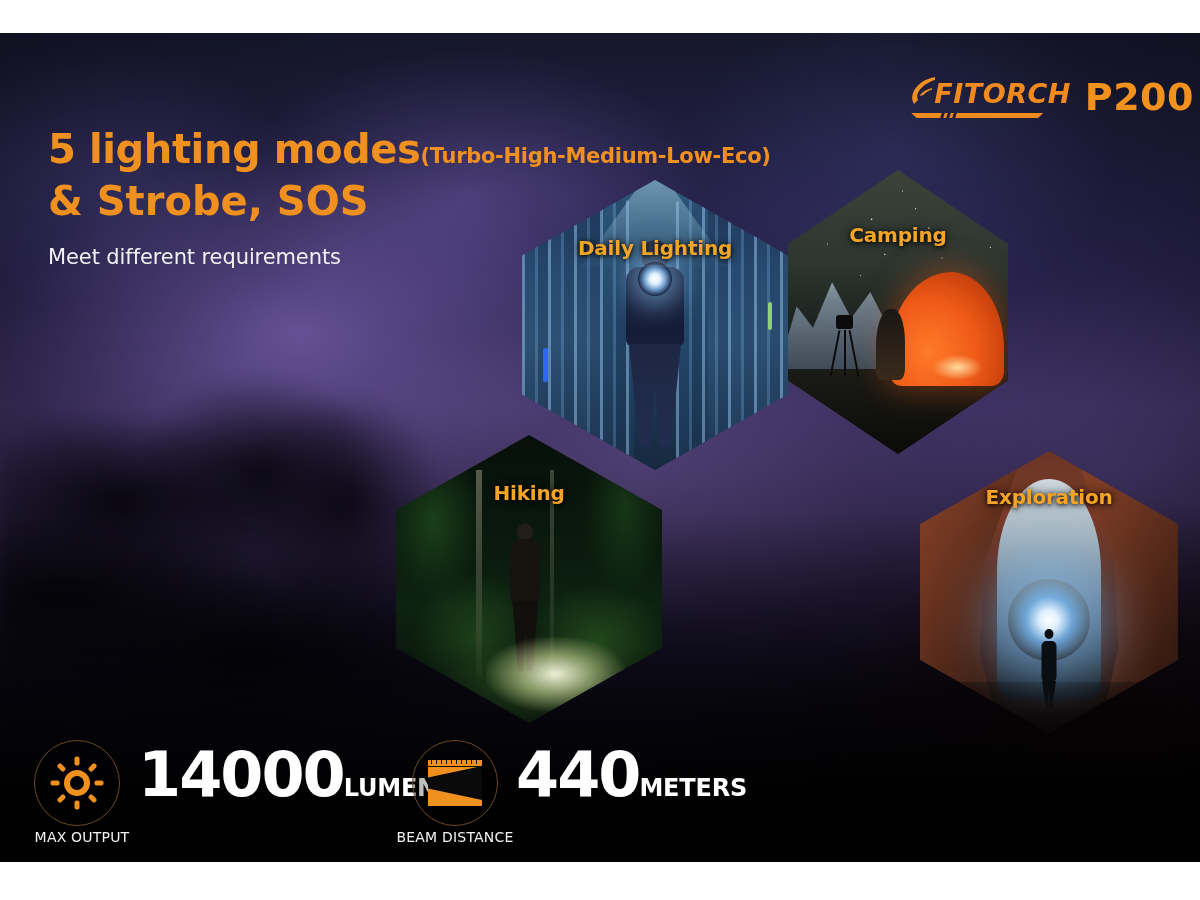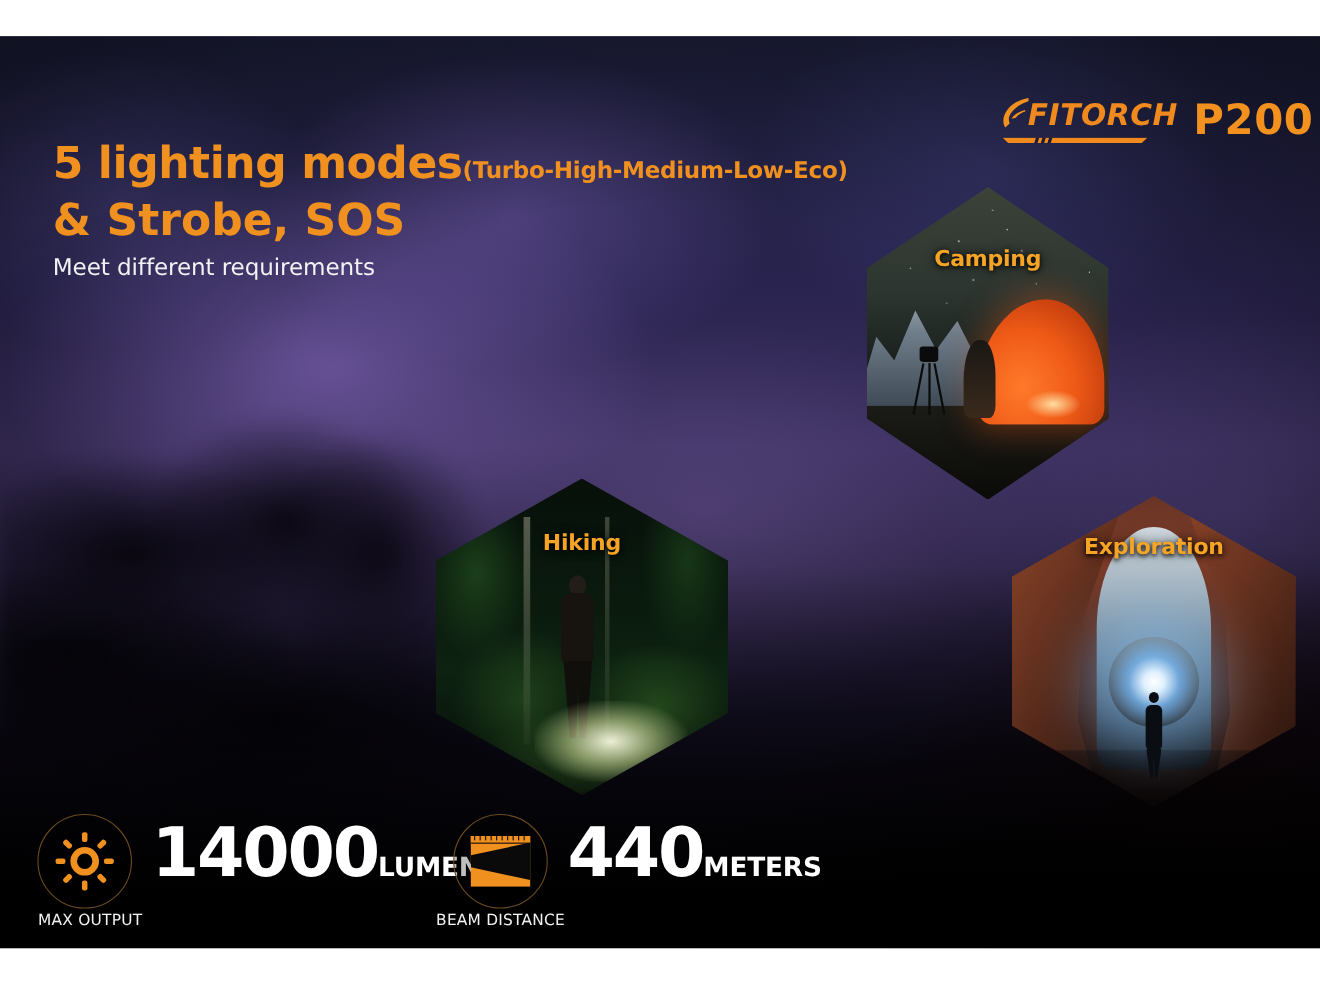--- a/index.html
+++ b/index.html
@@ -46,21 +46,21 @@
       radial-gradient(ellipse 430px 330px at 1130px 700px, rgba(26,10,16,.92), rgba(26,10,16,0) 72%),
       radial-gradient(ellipse 520px 260px at 980px 790px, rgba(12,6,10,.95), rgba(12,6,10,0) 72%);
   }
   .bg-vign{
     background:
       linear-gradient(to bottom, rgba(0,0,0,0) 58%, rgba(0,0,0,.55) 78%, rgba(0,0,0,.93) 92%, #000 100%),
       radial-gradient(ellipse 900px 560px at 600px 380px, rgba(0,0,0,0) 40%, rgba(0,0,0,.45) 100%);
   }
 
   
-  #brand{position:absolute;right:6px;top:42px;display:flex;align-items:center;gap:14px;margin-top:12px;}
+  #brand{position:absolute;right:6px;top:42px;display:flex;align-items:center;gap:14px;}
   .logo-wrap{position:relative;display:flex;flex-direction:column;align-items:flex-start;}
   .logo-row{display:flex;align-items:center;}
   .flame{
     width:26px;height:34px;position:relative;margin-right:-3px;
   }
   .flame svg{display:block;}
   .logo-word{
     font-family:"DejaVu Sans",sans-serif;
     font-weight:bold;font-style:italic;
     font-size:27px;letter-spacing:.5px;color:#f08a1e;line-height:1;
@@ -85,21 +85,21 @@
   }
   .h-sm{
     font-family:"DejaVu Sans",sans-serif;font-weight:bold;
     font-size:21px;color:#f0901f;letter-spacing:-.3px;
   }
   .h-line2{
     font-family:"DejaVu Sans",sans-serif;font-weight:bold;
     font-size:40px;color:#f0901f;line-height:1.06;margin-top:10px;
   }
   .h-sub{
-    margin-top:8px;font-size:21px;color:#f2f2f4;font-weight:normal;
+    margin-top:22px;font-size:21px;color:#f2f2f4;font-weight:normal;
     font-family:"DejaVu Sans",sans-serif;letter-spacing:-.1px;
   }
 
   
   #hexes{position:absolute;left:0;top:0;width:1200px;height:829px;}
   .hex{
     position:absolute;
     clip-path:polygon(50% 0%,100% 26%,100% 74%,50% 100%,0% 74%,0% 26%);
     overflow:hidden;
   }
@@ -449,20 +449,37 @@
     <div id="headline">
       <div class="h-line1">
         <span class="h-big">5 lighting modes</span><span class="h-sm">(Turbo-High-Medium-Low-Eco)</span>
       </div>
       <div class="h-line2">&amp; Strobe, SOS</div>
       <div class="h-sub">Meet different requirements</div>
     </div>
 
     <div id="hexes">
 
+      <div class="hex" style="left:522px;top:147px;width:266px;height:290px;">
+        <div class="art art-daily">
+          <div class="backwall"></div>
+          <div class="wallL"></div>
+          <div class="wallR"></div>
+          <div class="ceil"></div>
+          <div class="greenled"></div>
+          <div class="blueled"></div>
+          <div class="person">
+            <div class="head"></div>
+            <div class="torso"></div>
+            <div class="legs"></div>
+          </div>
+          <div class="beam"></div>
+        </div>
+        <div class="cap" style="top:56px;">Daily Lighting</div>
+      </div>
 
       <div class="hex" style="left:788px;top:137px;width:220px;height:284px;">
         <div class="art art-camp">
           <div class="stars"></div>
           <div class="mtn"></div>
           <div class="ground"></div>
           <div class="tent"></div>
           <div class="tentglow"></div>
           <div class="camper"></div>
           <div class="tripod">

